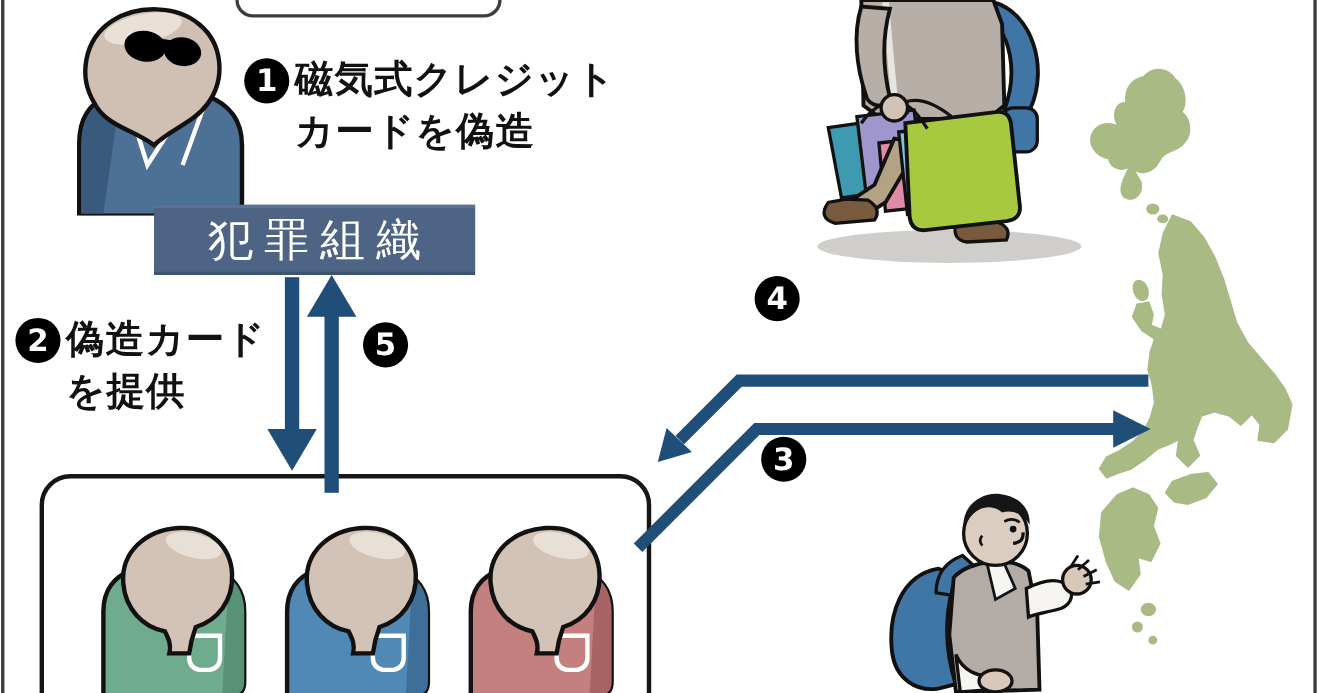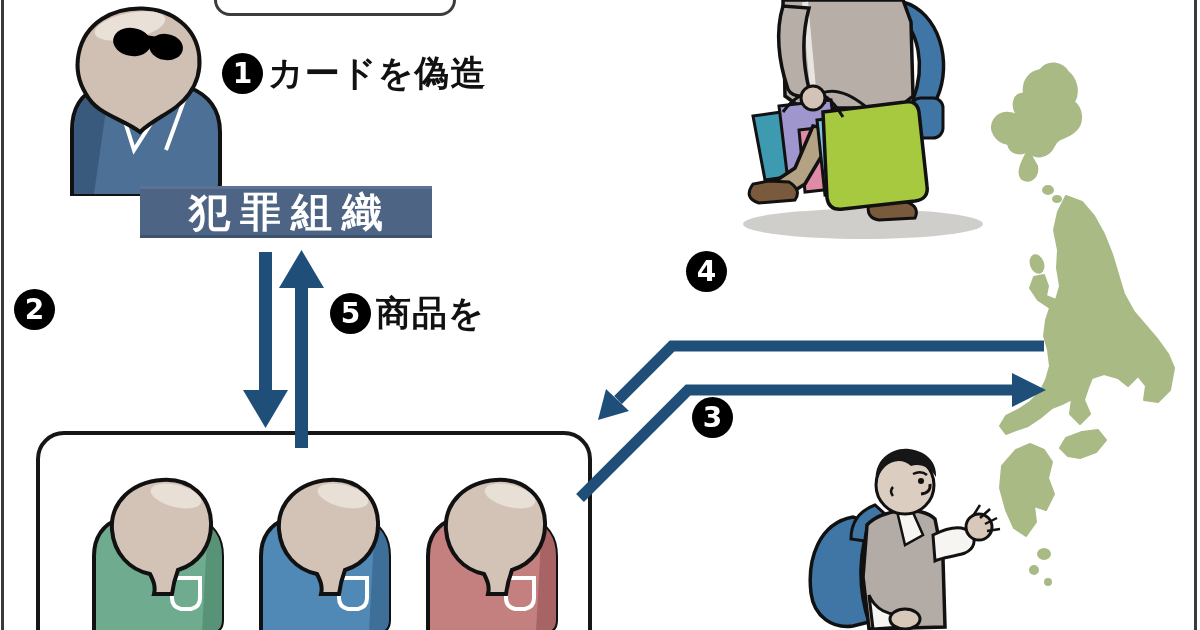--- a/index.html
+++ b/index.html
@@ -19,25 +19,25 @@
   .step{position:absolute;display:flex;gap:5px;align-items:flex-start;color:#111;}
   .badge{
     flex:0 0 auto;width:41px;height:41px;border-radius:50%;background:#000;color:#fff;
     display:inline-flex;align-items:center;justify-content:center;
     font-size:28px;font-weight:bold;margin-top:3px;
   }
   .step-lines{font-size:35px;font-weight:bold;line-height:1.33;letter-spacing:1px;white-space:nowrap;}
   .step-lines .l1,.step-lines .l2{display:block;}
   
   .org-box{
-    position:absolute;left:140px;top:186px;width:292px;height:52px;
+    position:absolute;left:140px;top:186px;width:292px;height:64px;
     background:#4d6484;color:#ffffff;
     box-shadow:inset 0 0 0 3px #43587600, inset 0 -3px 0 #3e5370, inset 0 3px 0 #5b7294;
     display:flex;align-items:center;justify-content:center;
-    font-size:41px;font-weight:bold;letter-spacing:10px;padding-left:10px;box-sizing:border-box;
+    font-size:41px;font-weight:normal;letter-spacing:10px;padding-left:10px;box-sizing:border-box;
   }
   .group-box{
     position:absolute;left:36px;top:431px;width:556px;height:240px;
     background:#ffffff;border:4px solid #161616;border-radius:28px;box-sizing:border-box;
   }
   .arrow-overlay{position:absolute;left:0;top:0;pointer-events:none;}
 </style>
 </head>
 <body>
 
@@ -83,36 +83,38 @@
     <g fill="#000">
       <ellipse cx="80" cy="42" rx="19" ry="14" transform="rotate(9 80 42)"></ellipse>
       <ellipse cx="114" cy="47" rx="17" ry="13" transform="rotate(9 114 47)"></ellipse>
       <rect x="88" y="36" width="22" height="10" transform="rotate(9 99 41)"></rect>
     </g>
   </svg>
 
   <div class="step" style="left:222px;top:50px;">
     <span class="badge">1</span>
     <span class="step-lines">
+      <span class="l1">磁気式クレジット</span>
       <span class="l2">カードを偽造</span>
     </span>
   </div>
 
   <div class="org-box">犯罪組織</div>
 
   <div class="step" style="left:14px;top:286px;">
     <span class="badge">2</span>
     <span class="step-lines">
+      <span class="l1">偽造カード</span>
+      <span class="l2">を提供</span>
     </span>
   </div>
 
   <div class="step" style="left:330px;top:290px;">
     <span class="badge">5</span>
     <span class="step-lines">
-      <span class="l1">商品を</span>
     </span>
   </div>
 
   <div class="group-box"></div>
 
   <svg class="fig" style="left:78px;top:460px;" width="160" height="172" viewBox="0 0 160 172">
     <path d="M16,172 L16,96 Q16,68 42,58 L118,58 Q144,68 144,96 L144,160 Q144,172 132,172 Z" fill="#6fab8e" stroke="#111" stroke-width="4"></path>
     <path d="M118,58 Q144,68 144,96 L144,160 Q144,172 132,172 L124,172 L130,61 Z" fill="#589378"></path>
     <path d="M46,62 Q80,104 114,62" fill="none" stroke="#fff" stroke-width="4.5"></path>
     <path d="M94,118 h28 v20 q0,9 -9,11 h-10 q-9,-2 -9,-11 Z" fill="none" stroke="#fff" stroke-width="4"></path>

